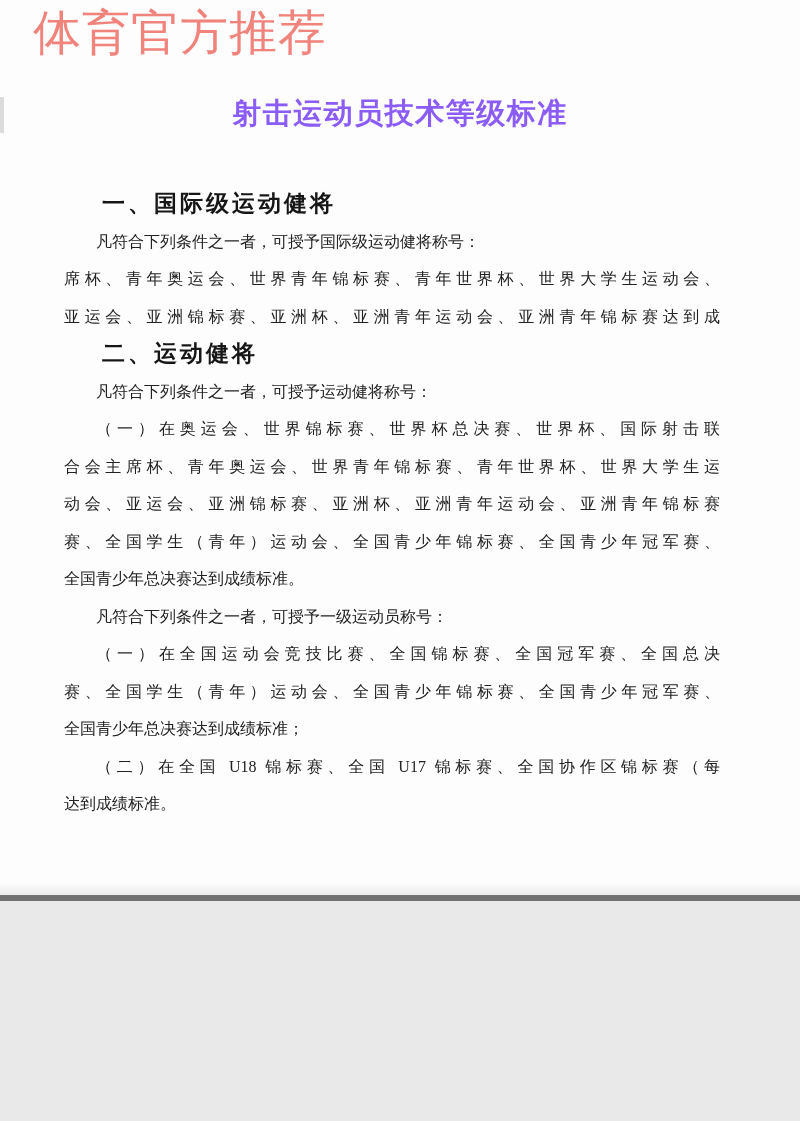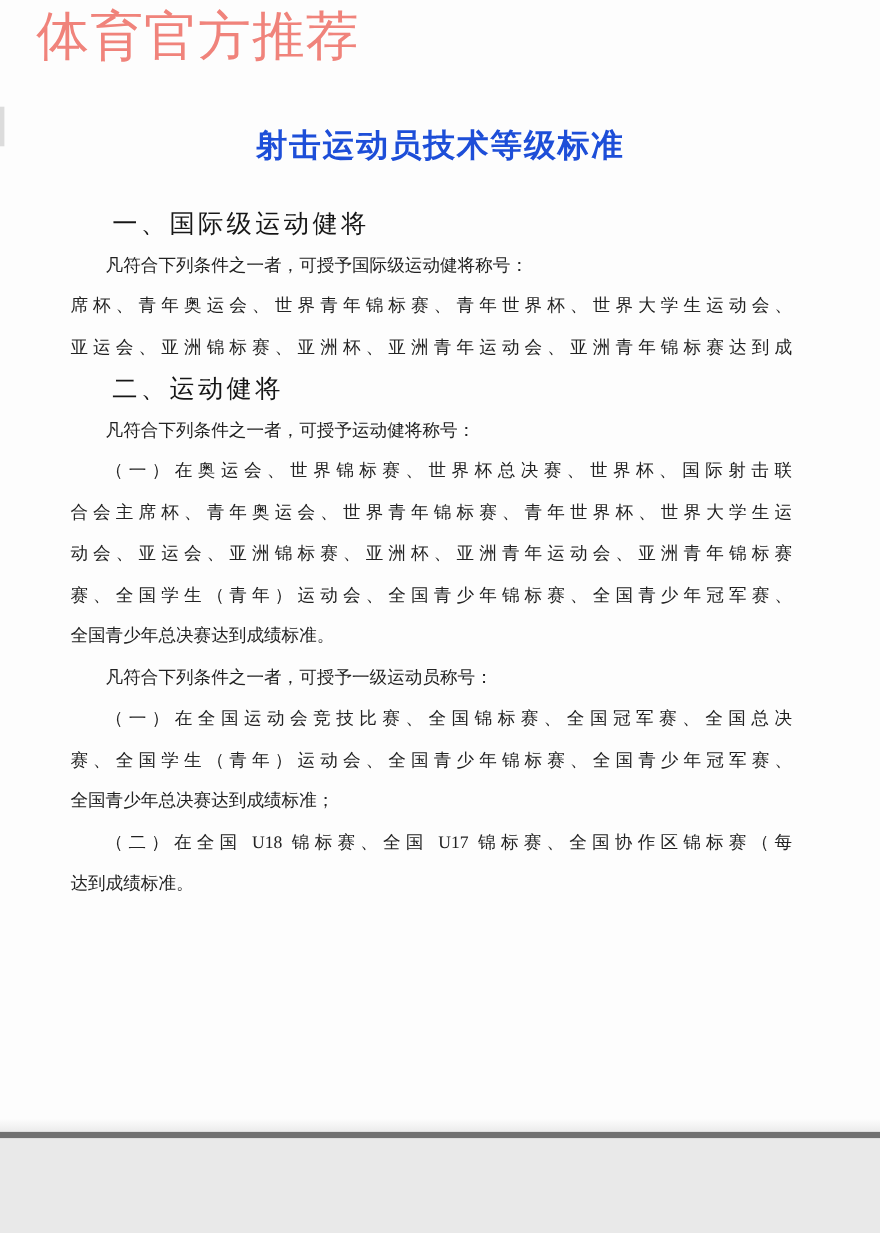--- a/index.html
+++ b/index.html
@@ -3,21 +3,21 @@
 <meta charset="utf-8">
 <style>
   html, body {
     margin: 0;
     padding: 0;
     background: #e9e9e9;
   }
   .page {
     position: relative;
     width: 800px;
-    height: 1035px;
+    height: 901px;
     background: #fdfdfd;
     overflow: hidden;
     font-family: "Liberation Serif", "DejaVu Serif", serif;
     color: #222;
   }
   .watermark {
     position: absolute;
     top: 1px;
     left: 33px;
     font-family: "Liberation Serif", "DejaVu Serif", serif;
@@ -31,22 +31,21 @@
     position: absolute;
     top: 93px;
     left: 0;
     width: 100%;
     text-align: center;
     font-family: "Liberation Sans", "DejaVu Sans", sans-serif;
     font-weight: 700;
     font-size: 29px;
     letter-spacing: 1.5px;
     line-height: 40px;
-    color: #1d4ed8;
-    margin-top: 20px;
+    color: #8b5cf6;
   }
   .content {
     position: absolute;
     top: 185px;
     left: 64px;
     width: 656px;
   }
   .line {
     font-size: 16px;
     line-height: 37.5px;
@@ -56,21 +55,21 @@
   }
   .line.first {
     text-indent: 2em;
   }
   .line.fill {
     text-align: justify;
     text-align-last: justify;
   }
   .line.heading {
     font-family: "Liberation Sans", "DejaVu Sans", sans-serif;
-    font-weight: 400;
+    font-weight: 700;
     font-size: 23px;
     letter-spacing: 3px;
     padding-left: 38px;
     text-indent: 0;
     color: #161616;
   }
   .left-artifact {
     position: absolute;
     left: 0;
     top: 97px;

